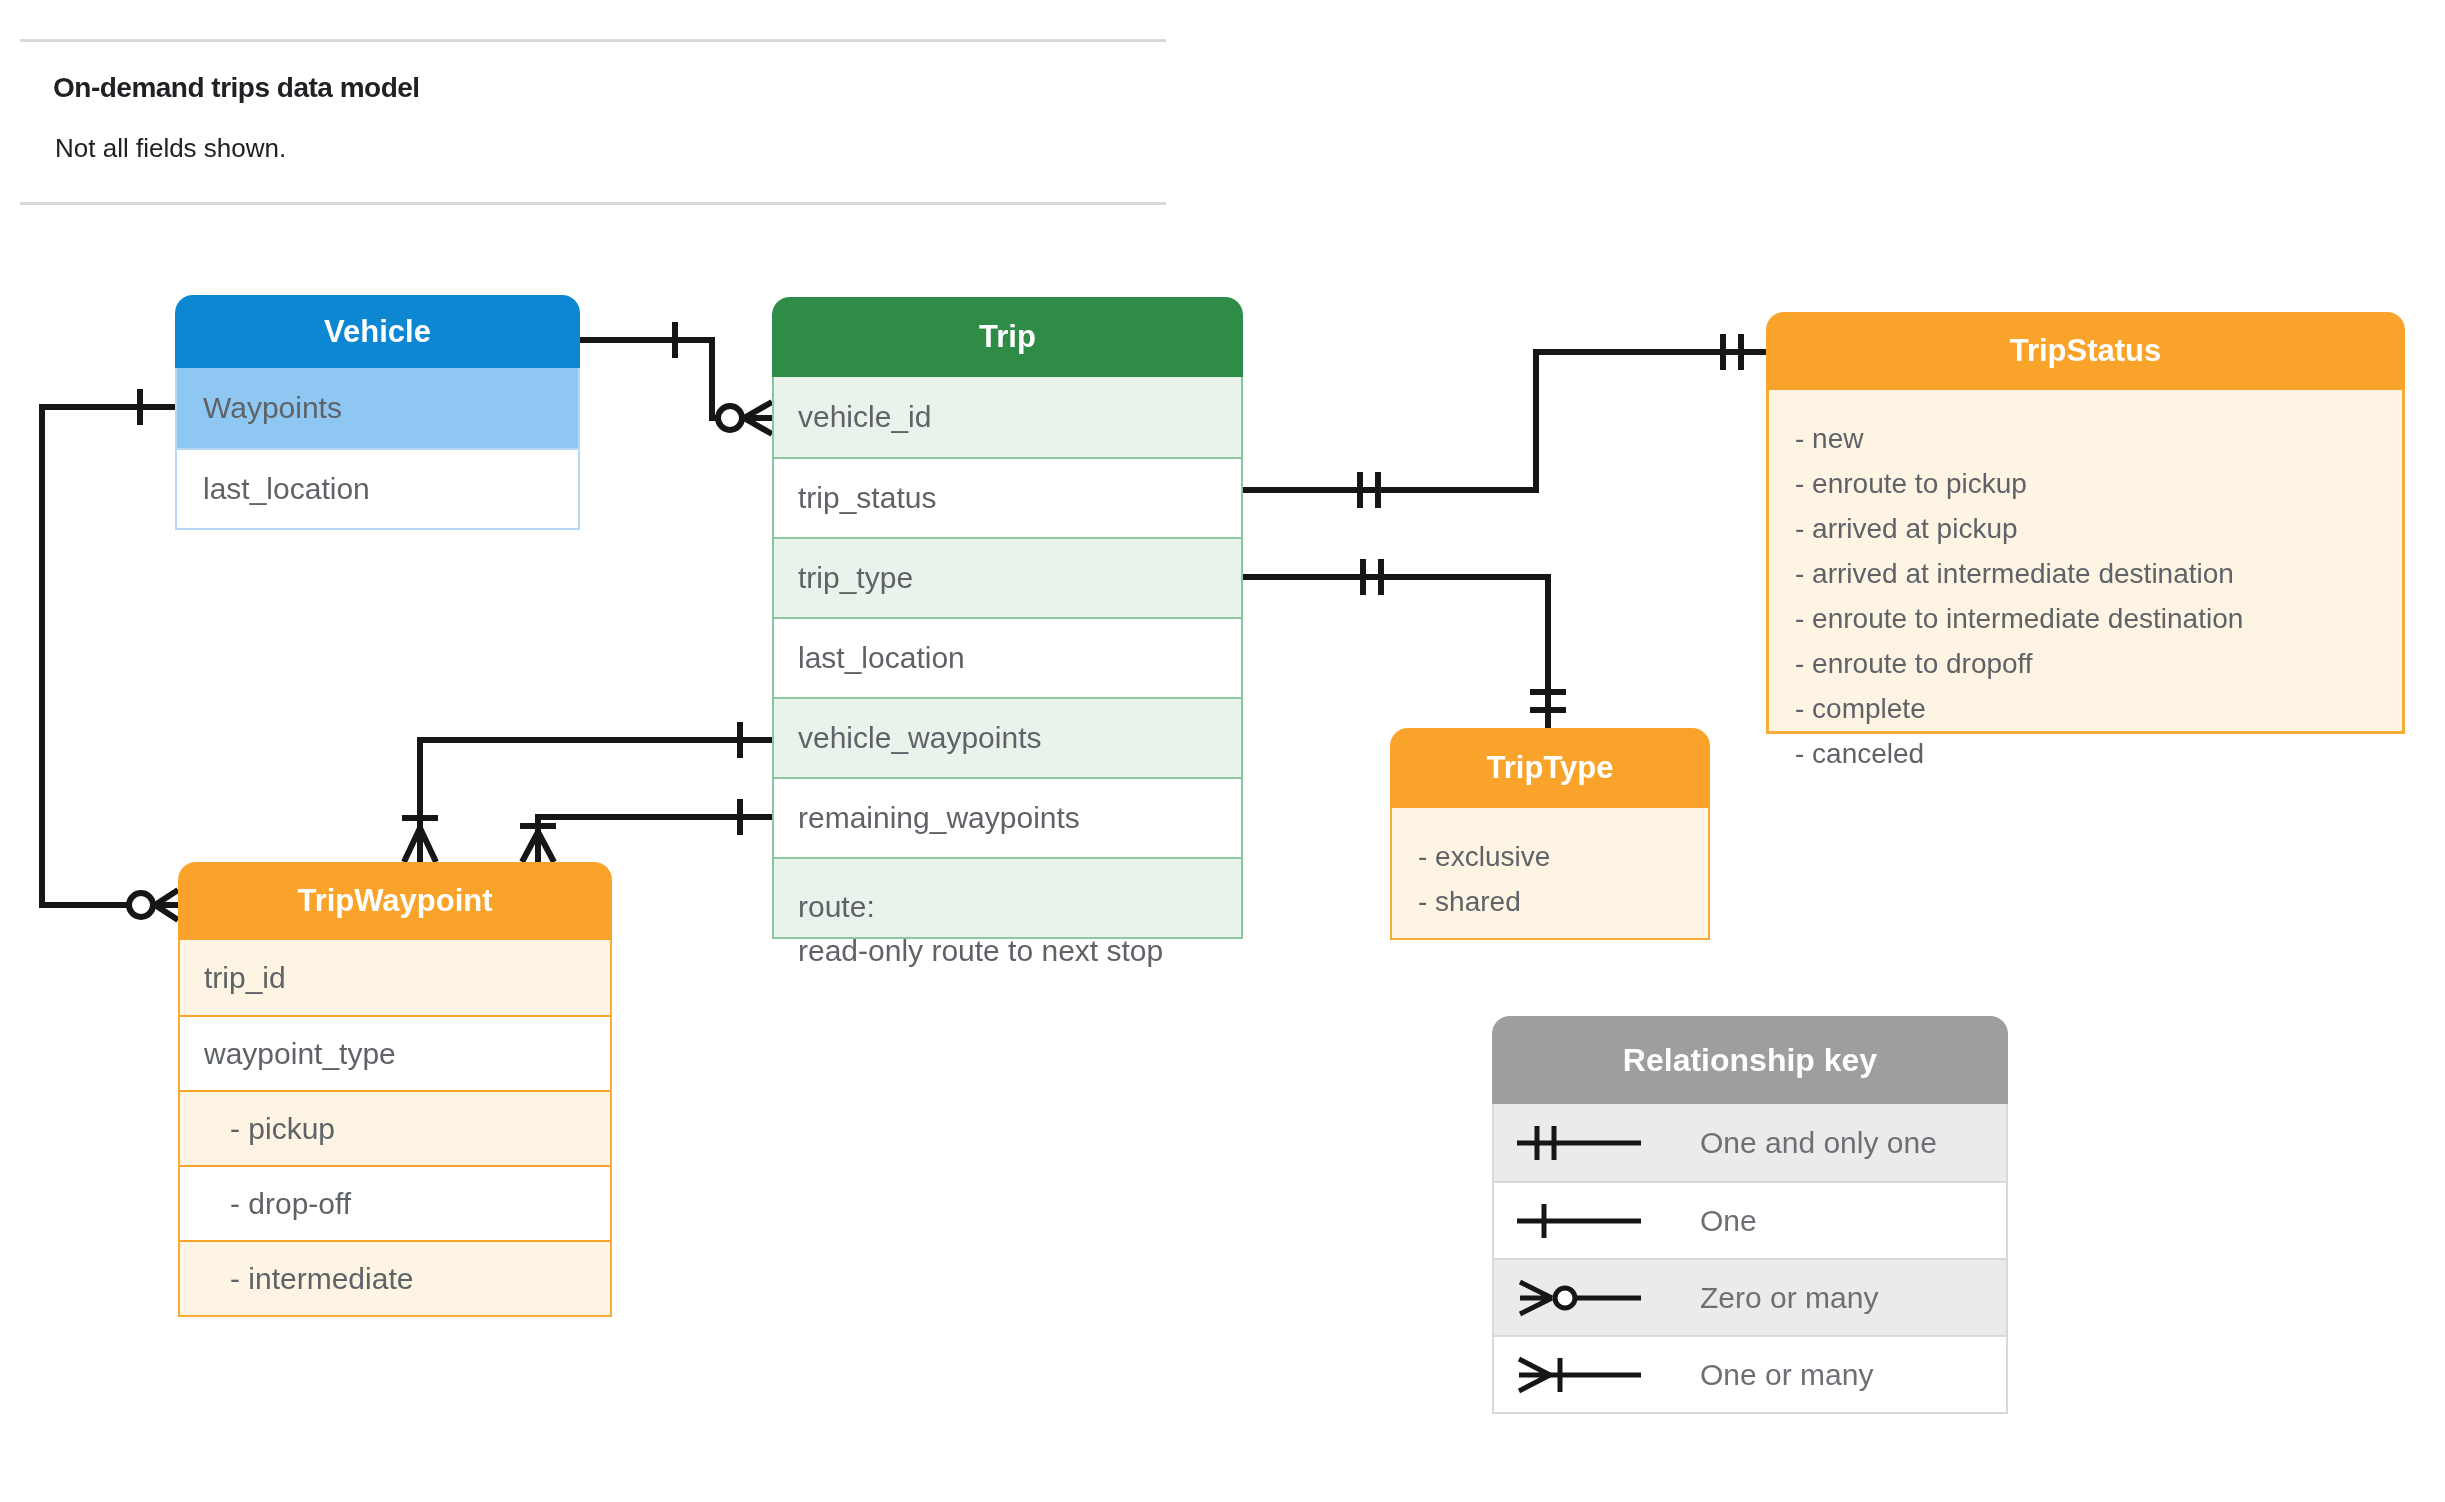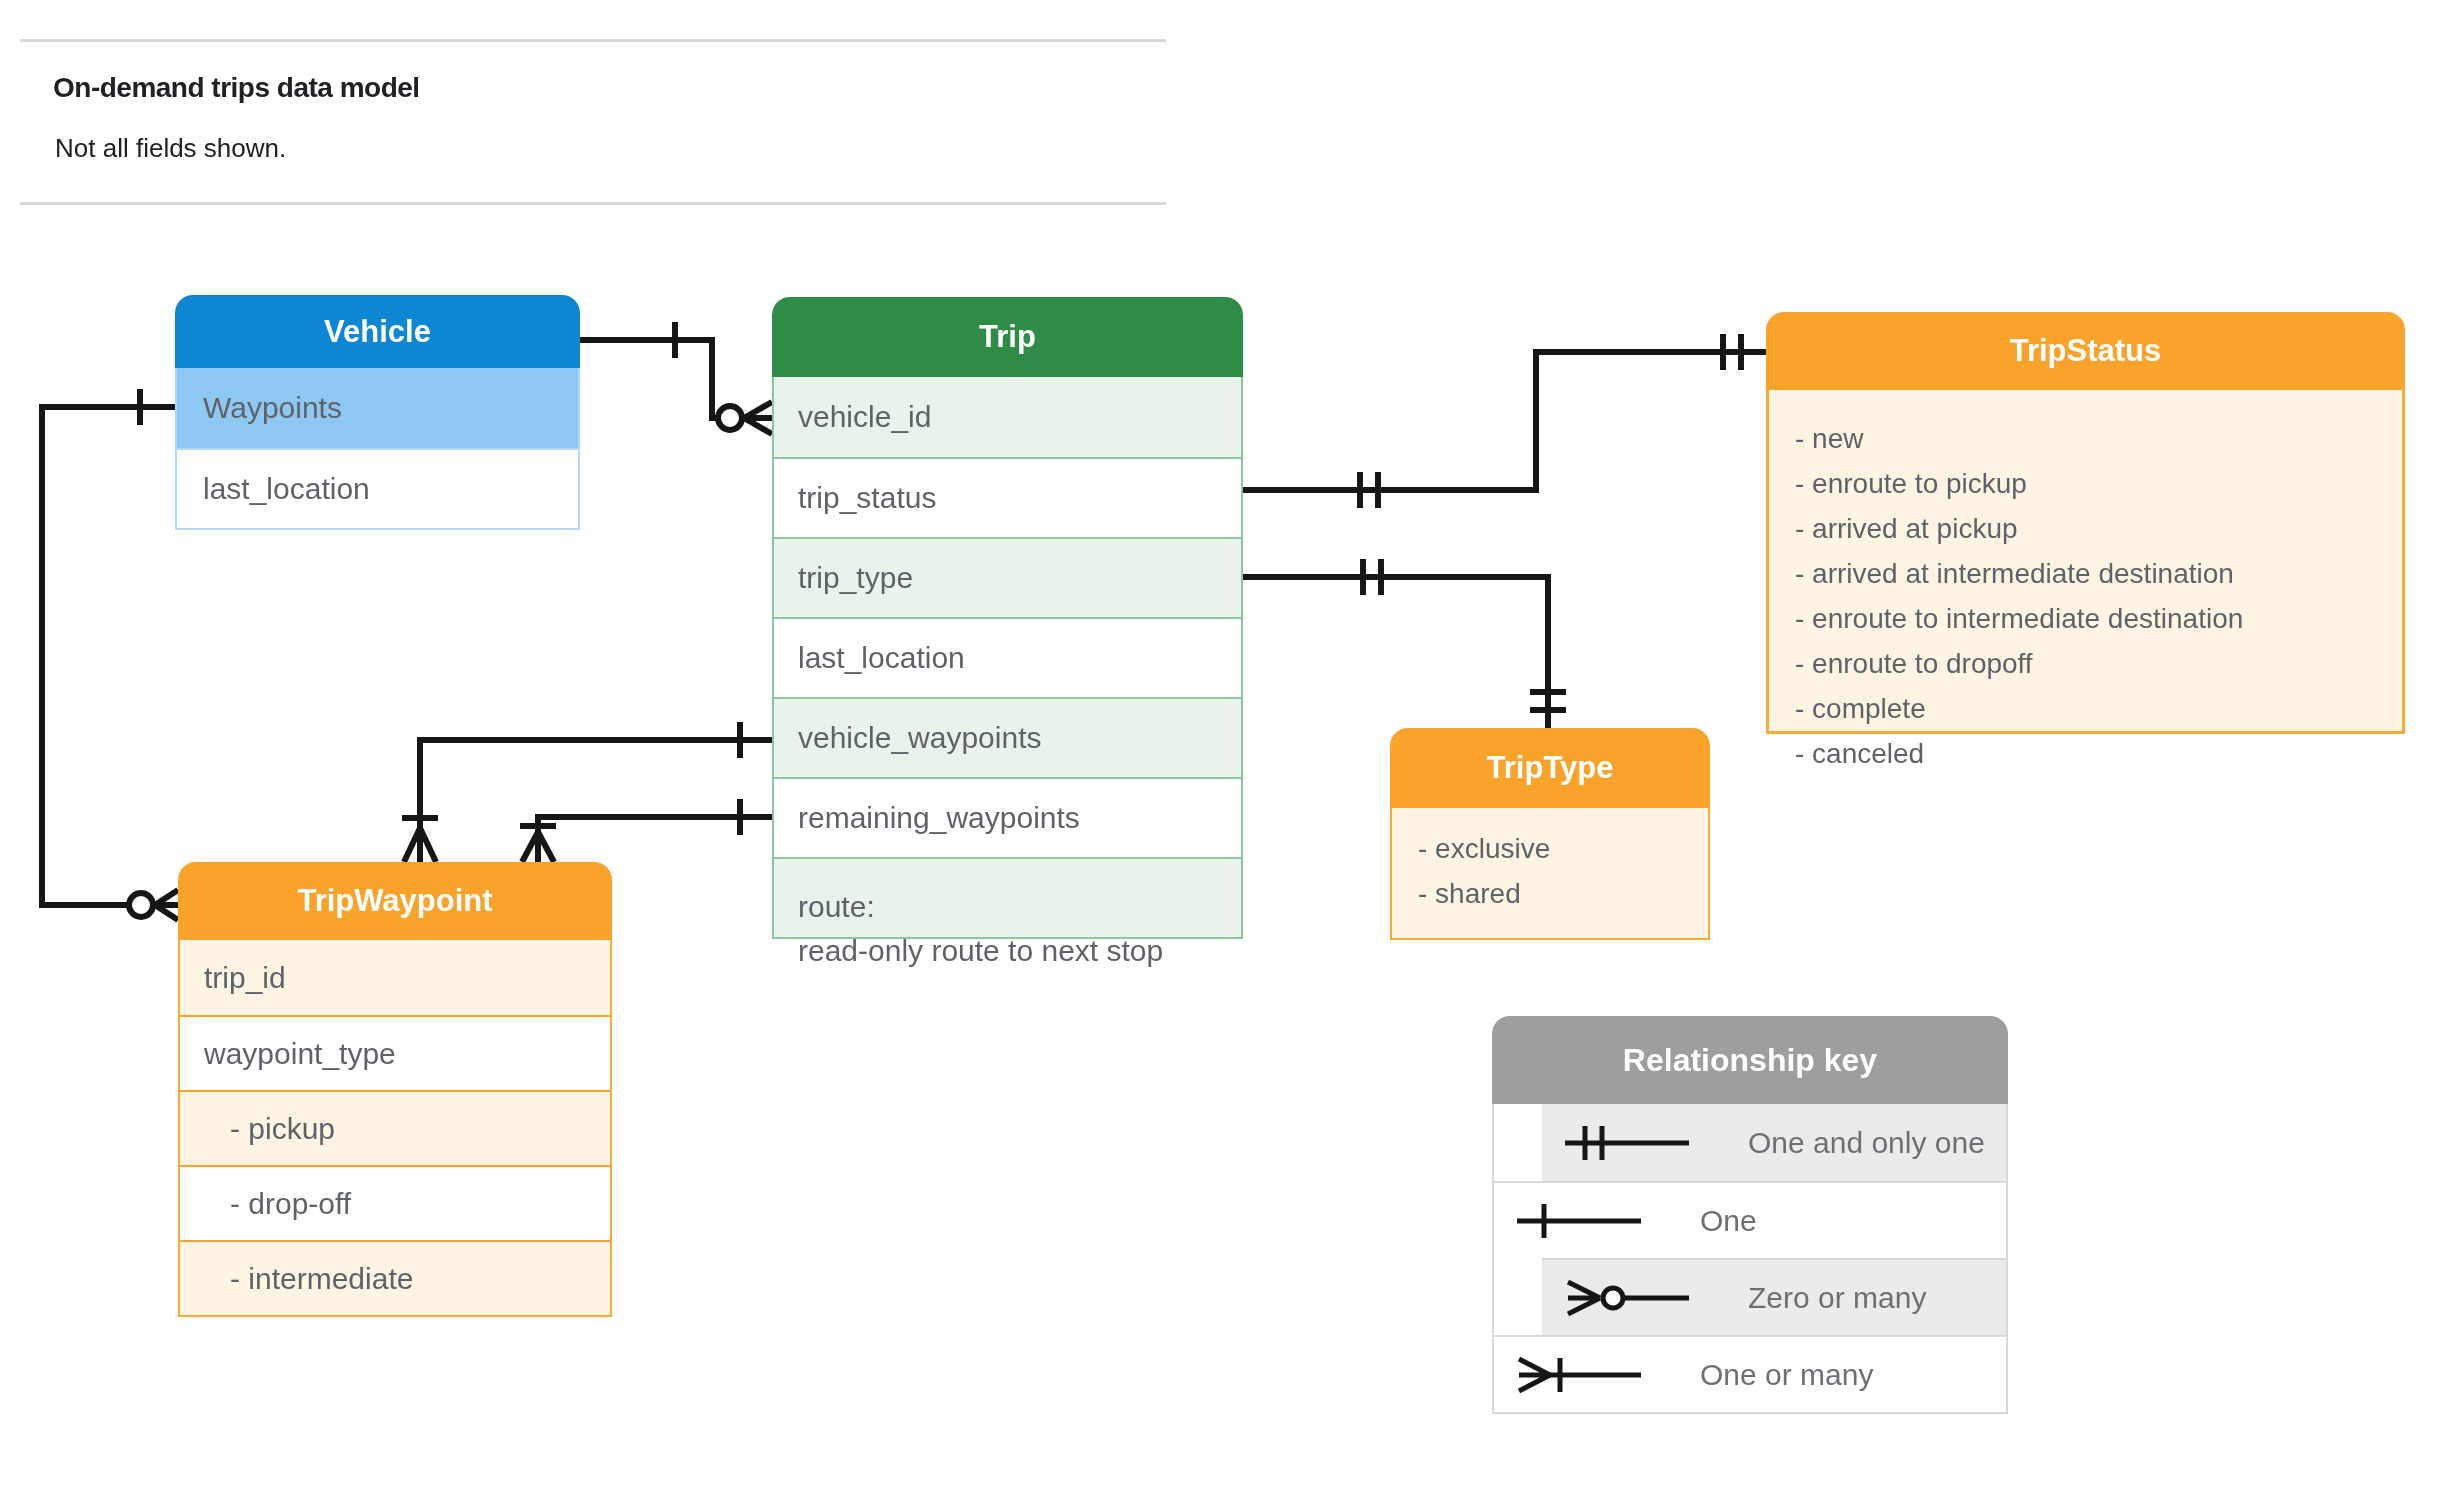--- a/index.html
+++ b/index.html
@@ -45,28 +45,28 @@
   
   .orangehdr .entity-header{background:var(--c-orange);height:78px;}
   .orangehdr .entity-body{border-color:var(--c-orangeBorder);}
   .tripwaypoint .row{height:75px;}
   .tripwaypoint .row + .row{border-top-color:var(--c-orange);}
   .bg-cream{background:var(--c-cream);}
   .enum-body{background:var(--c-cream);font-size:28px;color:var(--c-fieldText);}
   .enum-body .enum-item{line-height:45px;padding-left:26px;}
   .tripstatus .enum-body{padding-top:26px;height:344px;border-width:0 3px 3px 3px;}
   .triptype .entity-header{height:80px;}
-  .triptype .enum-body{padding-top:18px;height:132px;}
+  .triptype .enum-body{padding-top:26px;height:132px;}
 
   
   .legend .entity-header{background:var(--c-grayHeader);height:88px;font-size:32px;}
   .legend .entity-body{border-color:var(--c-grayBorder);}
   .legend .row{height:77px;font-size:30px;color:var(--c-legendText);padding-left:20px;}
   .legend .row + .row{border-top-color:var(--c-grayBorder);}
-  .bg-graylight{background:var(--c-grayLight);margin-left:48px;}
+  .bg-graylight{background:var(--c-grayLight);}
   .legend-sym{width:130px;height:44px;flex:0 0 130px;margin-right:56px;}
   .legend-sym path{stroke:var(--c-line);stroke-width:5;fill:none;}
   .legend-sym circle{stroke:var(--c-line);stroke-width:5;fill:#fff;}
 
   
   .connectors{position:absolute;left:0;top:0;pointer-events:none;}
   .connectors path{stroke:var(--c-line);stroke-width:6;fill:none;}
   .connectors circle{stroke:var(--c-line);stroke-width:6;fill:#fff;}
 </style>
 </head>

